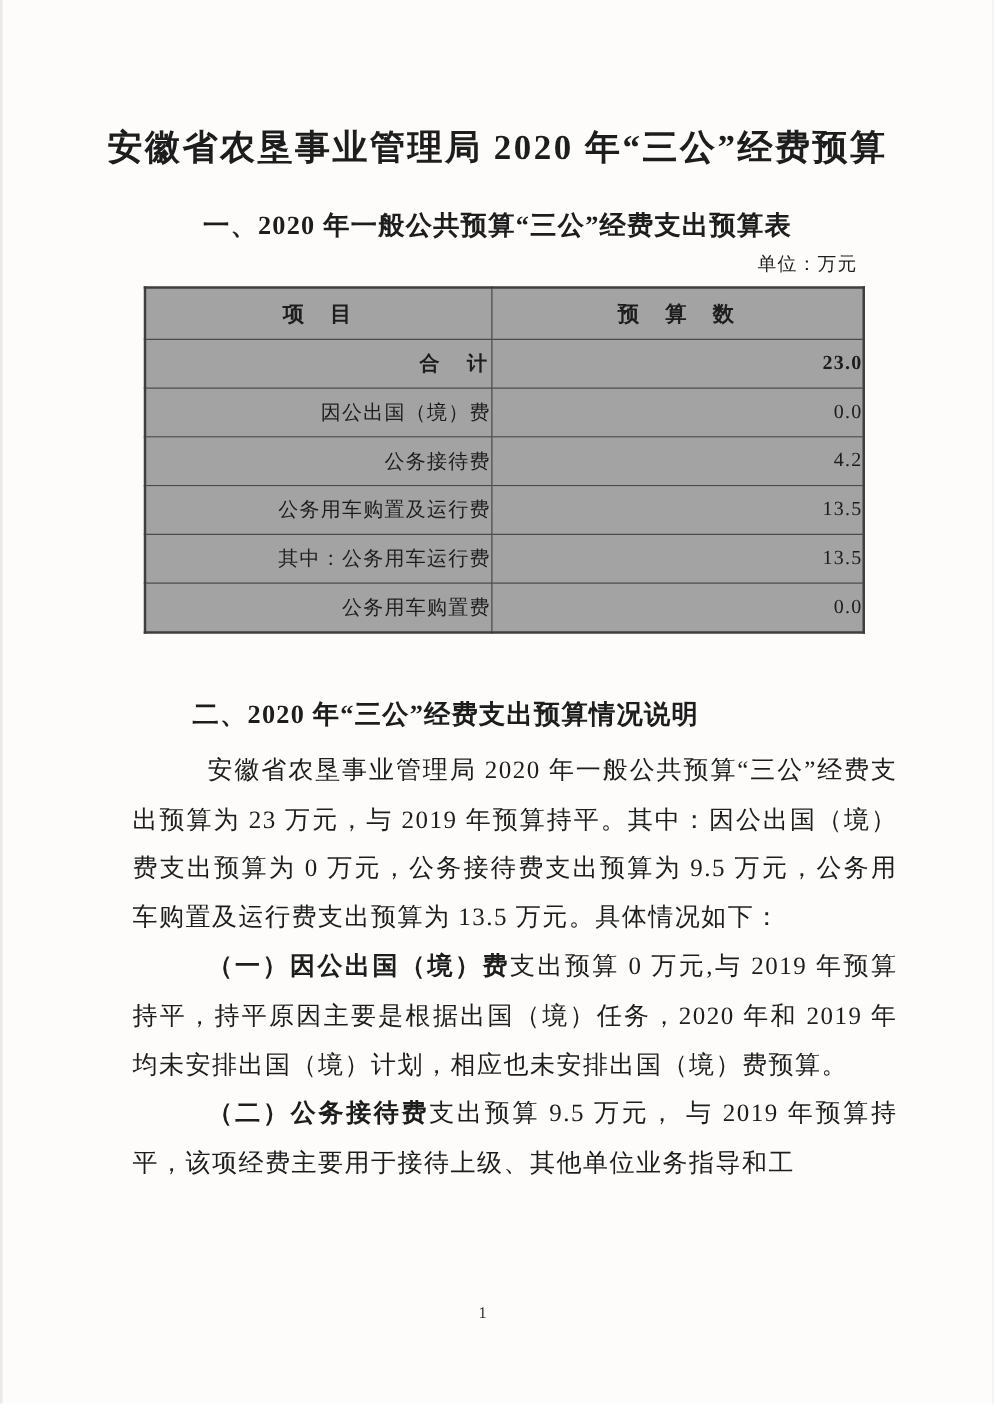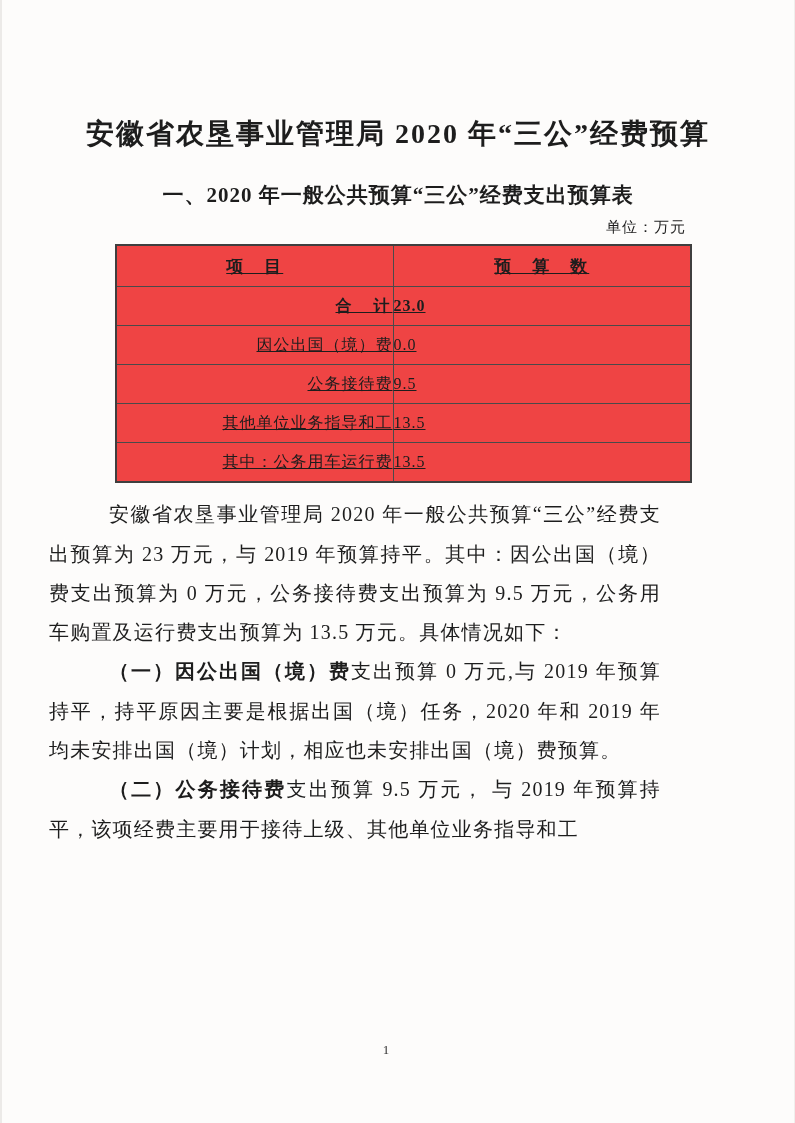--- a/index.html
+++ b/index.html
@@ -14,21 +14,21 @@
     margin: 0 auto;
     background: #fdfcfb;
     box-sizing: border-box;
     border-left: 2px solid #eceae8;
     border-right: 1px solid #f0eeec;
     overflow: hidden;
     font-family: "Liberation Serif", "DejaVu Serif", serif;
     color: #1d1d1d;
   }
   .doc-title {
-    margin: 15px;
+    margin: 0;
     padding-top: 100px;
     text-align: center;
     font-size: 28px;
     line-height: 38px;
     font-weight: 700;
     letter-spacing: 2px;
   }
   .section1-heading {
     margin: 28px 0 4px 0;
     text-align: center;
@@ -50,48 +50,47 @@
     border-collapse: collapse;
     table-layout: fixed;
   }
   table.budget-table th,
   table.budget-table td {
     border: 1px solid #4a4a4a;
     font-size: 16px;
     padding: 0;
     height: 38px;
     vertical-align: middle;
-    background: #ef4444;
-    text-decoration: underline;
+    background: #a3a3a3;
   }
   table.budget-table tr.header-row th {
     height: 40px;
     font-weight: 700;
     font-size: 17px;
     text-align: center;
     letter-spacing: 2px;
   }
   table.budget-table { border: 2px solid #3f3f3f; }
   table.budget-table col.col-item { width: 277px; }
   table.budget-table col.col-value { width: 298px; }
   td.cell-label { text-align: right; padding-left: 13px; letter-spacing: 1px; }
   td.cell-label.center { padding-left: 0; font-weight: 700; letter-spacing: 3px; }
   td.cell-label.indent-1 { padding-left: 18px; }
   td.cell-label.indent-2 { padding-left: 62px; }
-  td.cell-value { text-align: left; letter-spacing: 1px; font-family: "Liberation Serif", "DejaVu Serif", serif; }
+  td.cell-value { text-align: right; letter-spacing: 1px; font-family: "Liberation Serif", "DejaVu Serif", serif; }
   td.cell-value.bold { font-weight: 700; }
   .section2-heading {
     margin: 50px 0 0 152px;
     font-size: 21px;
     line-height: 28px;
     font-weight: 700;
     letter-spacing: 1px;
   }
   .body-text {
-    margin: 12px 0 0 47px;
+    margin: 12px 0 0 104px;
     width: 612px;
   }
   .body-text p {
     margin: 0;
     font-size: 20px;
     line-height: 39px;
     text-align: justify;
     text-justify: inter-ideograph;
     text-indent: 60px;
     letter-spacing: 1.2px;
@@ -136,33 +135,38 @@
       <tr>
         <td class="cell-label center">合　计</td>
         <td class="cell-value bold">23.0</td>
       </tr>
       <tr>
         <td class="cell-label">因公出国（境）费</td>
         <td class="cell-value">0.0</td>
       </tr>
       <tr>
         <td class="cell-label">公务接待费</td>
-        <td class="cell-value">9.5</td>
+        <td class="cell-value">4.2</td>
       </tr>
       <tr>
-        <td class="cell-label">其他单位业务指导和工</td>
+        <td class="cell-label">公务用车购置及运行费</td>
         <td class="cell-value">13.5</td>
       </tr>
       <tr>
         <td class="cell-label indent-1">其中：公务用车运行费</td>
         <td class="cell-value">13.5</td>
       </tr>
+      <tr>
+        <td class="cell-label indent-2">公务用车购置费</td>
+        <td class="cell-value">0.0</td>
+      </tr>
     </tbody>
   </table>
 
+  <h2 class="section2-heading">二、2020 年“三公”经费支出预算情况说明</h2>
 
   <div class="body-text">
     <p><span class="lead-bold"></span><span>安徽省农垦事业管理局 2020 年一般公共预算“三公”经费支出预算为 23 万元，与 2019 年预算持平。其中：因公出国（境）费支出预算为 0 万元，公务接待费支出预算为 9.5 万元，公务用车购置及运行费支出预算为 13.5 万元。具体情况如下：</span></p>
     <p><span class="lead-bold">（一）因公出国（境）费</span><span>支出预算 0 万元,与 2019 年预算持平，持平原因主要是根据出国（境）任务，2020 年和 2019 年均未安排出国（境）计划，相应也未安排出国（境）费预算。</span></p>
     <p><span class="lead-bold">（二）公务接待费</span><span>支出预算 9.5 万元， 与 2019 年预算持平，该项经费主要用于接待上级、其他单位业务指导和工</span></p>
   </div>
 
   <div class="page-number">1</div>
 
 </div>

